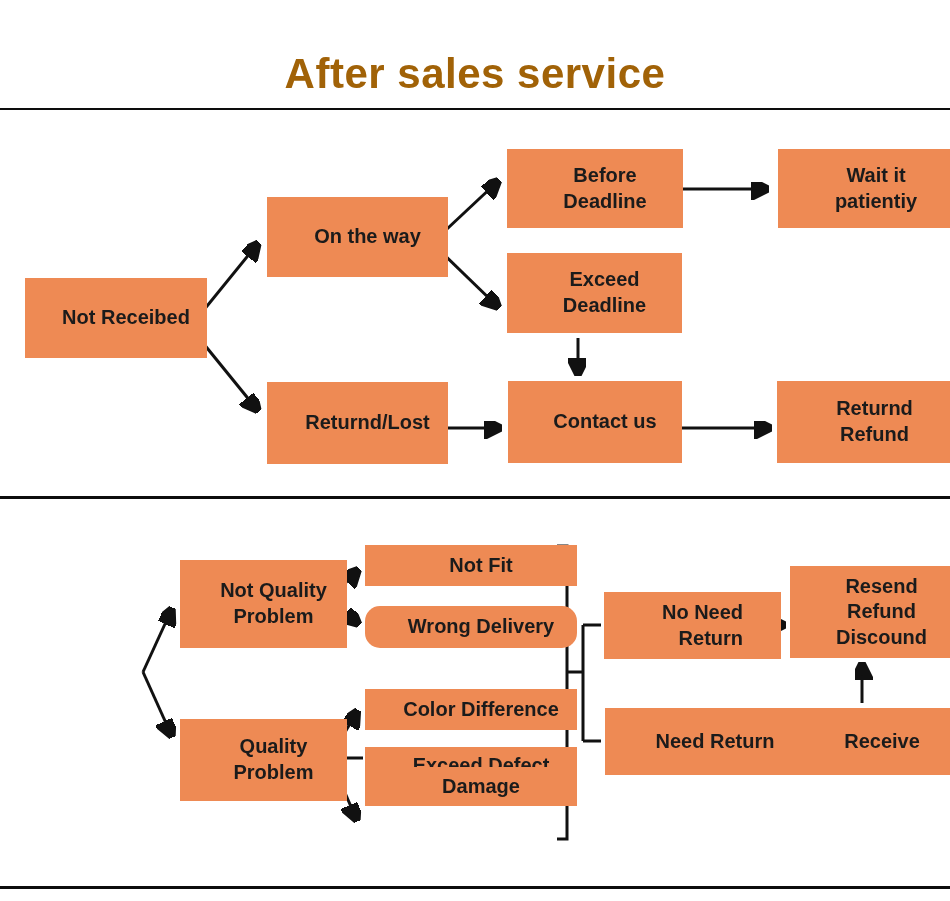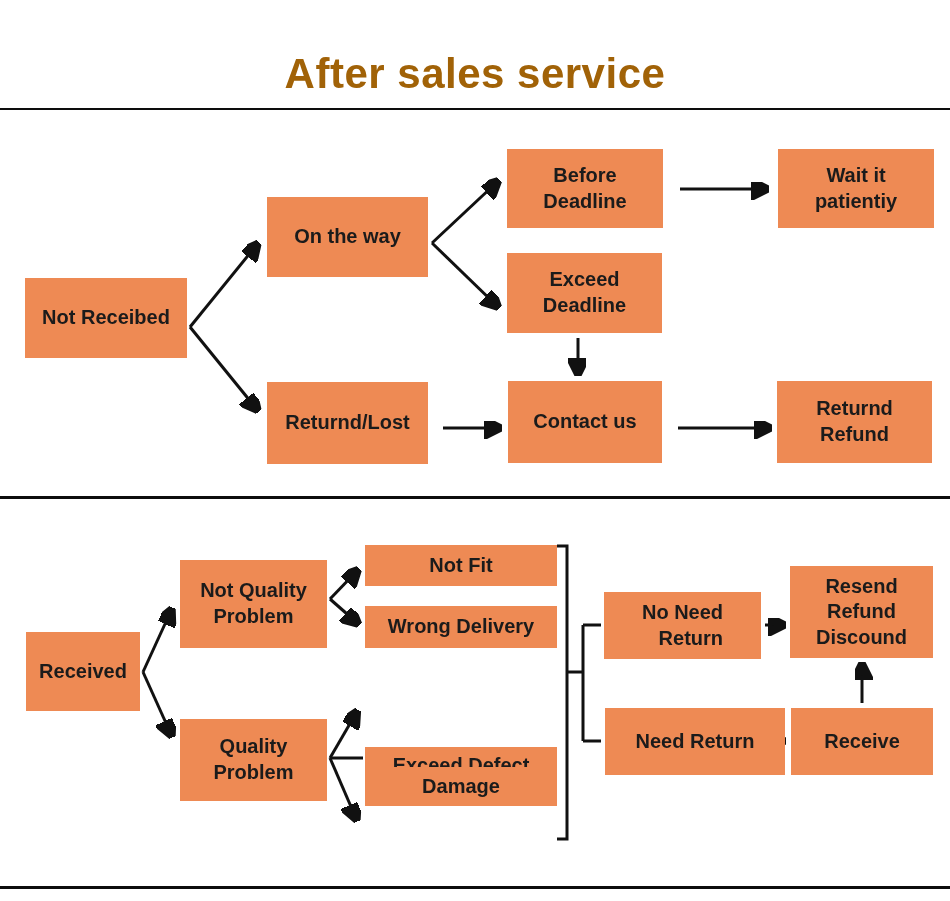--- a/index.html
+++ b/index.html
@@ -33,20 +33,21 @@
   .node{
     position:absolute;
     background:var(--box);
     color:var(--text);
     display:flex;align-items:center;justify-content:center;
     text-align:center;
     font-weight:700;
     font-size:20px;
     line-height:1.28;
     white-space:pre-line;
+    padding-left:20px;
   }
   svg.wires{
     position:absolute;left:0;top:0;
     color:var(--line);
     pointer-events:none;
   }
   svg.wires line, svg.wires path{
     stroke:currentColor;
     stroke-width:3;
     fill:none;
@@ -101,27 +102,27 @@
 Deadline</div>
   <div class="node" style="left:778px;top:149px;width:156px;height:79px;">Wait it
 patientiy</div>
   <div class="node" style="left:507px;top:253px;width:155px;height:80px;">Exceed
 Deadline</div>
   <div class="node" style="left:267px;top:382px;width:161px;height:82px;">Returnd/Lost</div>
   <div class="node" style="left:508px;top:381px;width:154px;height:82px;">Contact us</div>
   <div class="node" style="left:777px;top:381px;width:155px;height:82px;">Returnd
 Refund</div>
 
-  <div class="node" style="left:26px;top:632px;width:114px;height:79px;">Received</div>
   <div class="node" style="left:180px;top:560px;width:147px;height:88px;">Not Quality
 Problem</div>
   <div class="node" style="left:365px;top:545px;width:192px;height:41px;">Not Fit</div>
-  <div class="node" style="left:365px;top:606px;width:192px;height:42px;">Wrong Delivery</div>
+  <div class="node" style="left:365px;top:606px;width:192px;height:42px;border-radius:15px;">Wrong Delivery</div>
   <div class="node" style="left:180px;top:719px;width:147px;height:82px;">Quality
 Problem</div>
+  <div class="node" style="left:365px;top:689px;width:192px;height:41px;">Color Difference</div>
   <div class="node" style="left:365px;top:747px;width:192px;height:37px;">Exceed Defect</div>
   <div class="node" style="left:365px;top:767px;width:192px;height:39px;">Damage</div>
   <div class="node" style="left:604px;top:592px;width:157px;height:67px;text-align:right;">No Need
 Return</div>
   <div class="node" style="left:605px;top:708px;width:180px;height:67px;">Need Return</div>
   <div class="node" style="left:790px;top:566px;width:143px;height:92px;">Resend
 Refund
 Discound</div>
   <div class="node" style="left:791px;top:708px;width:142px;height:67px;">Receive</div>
 

